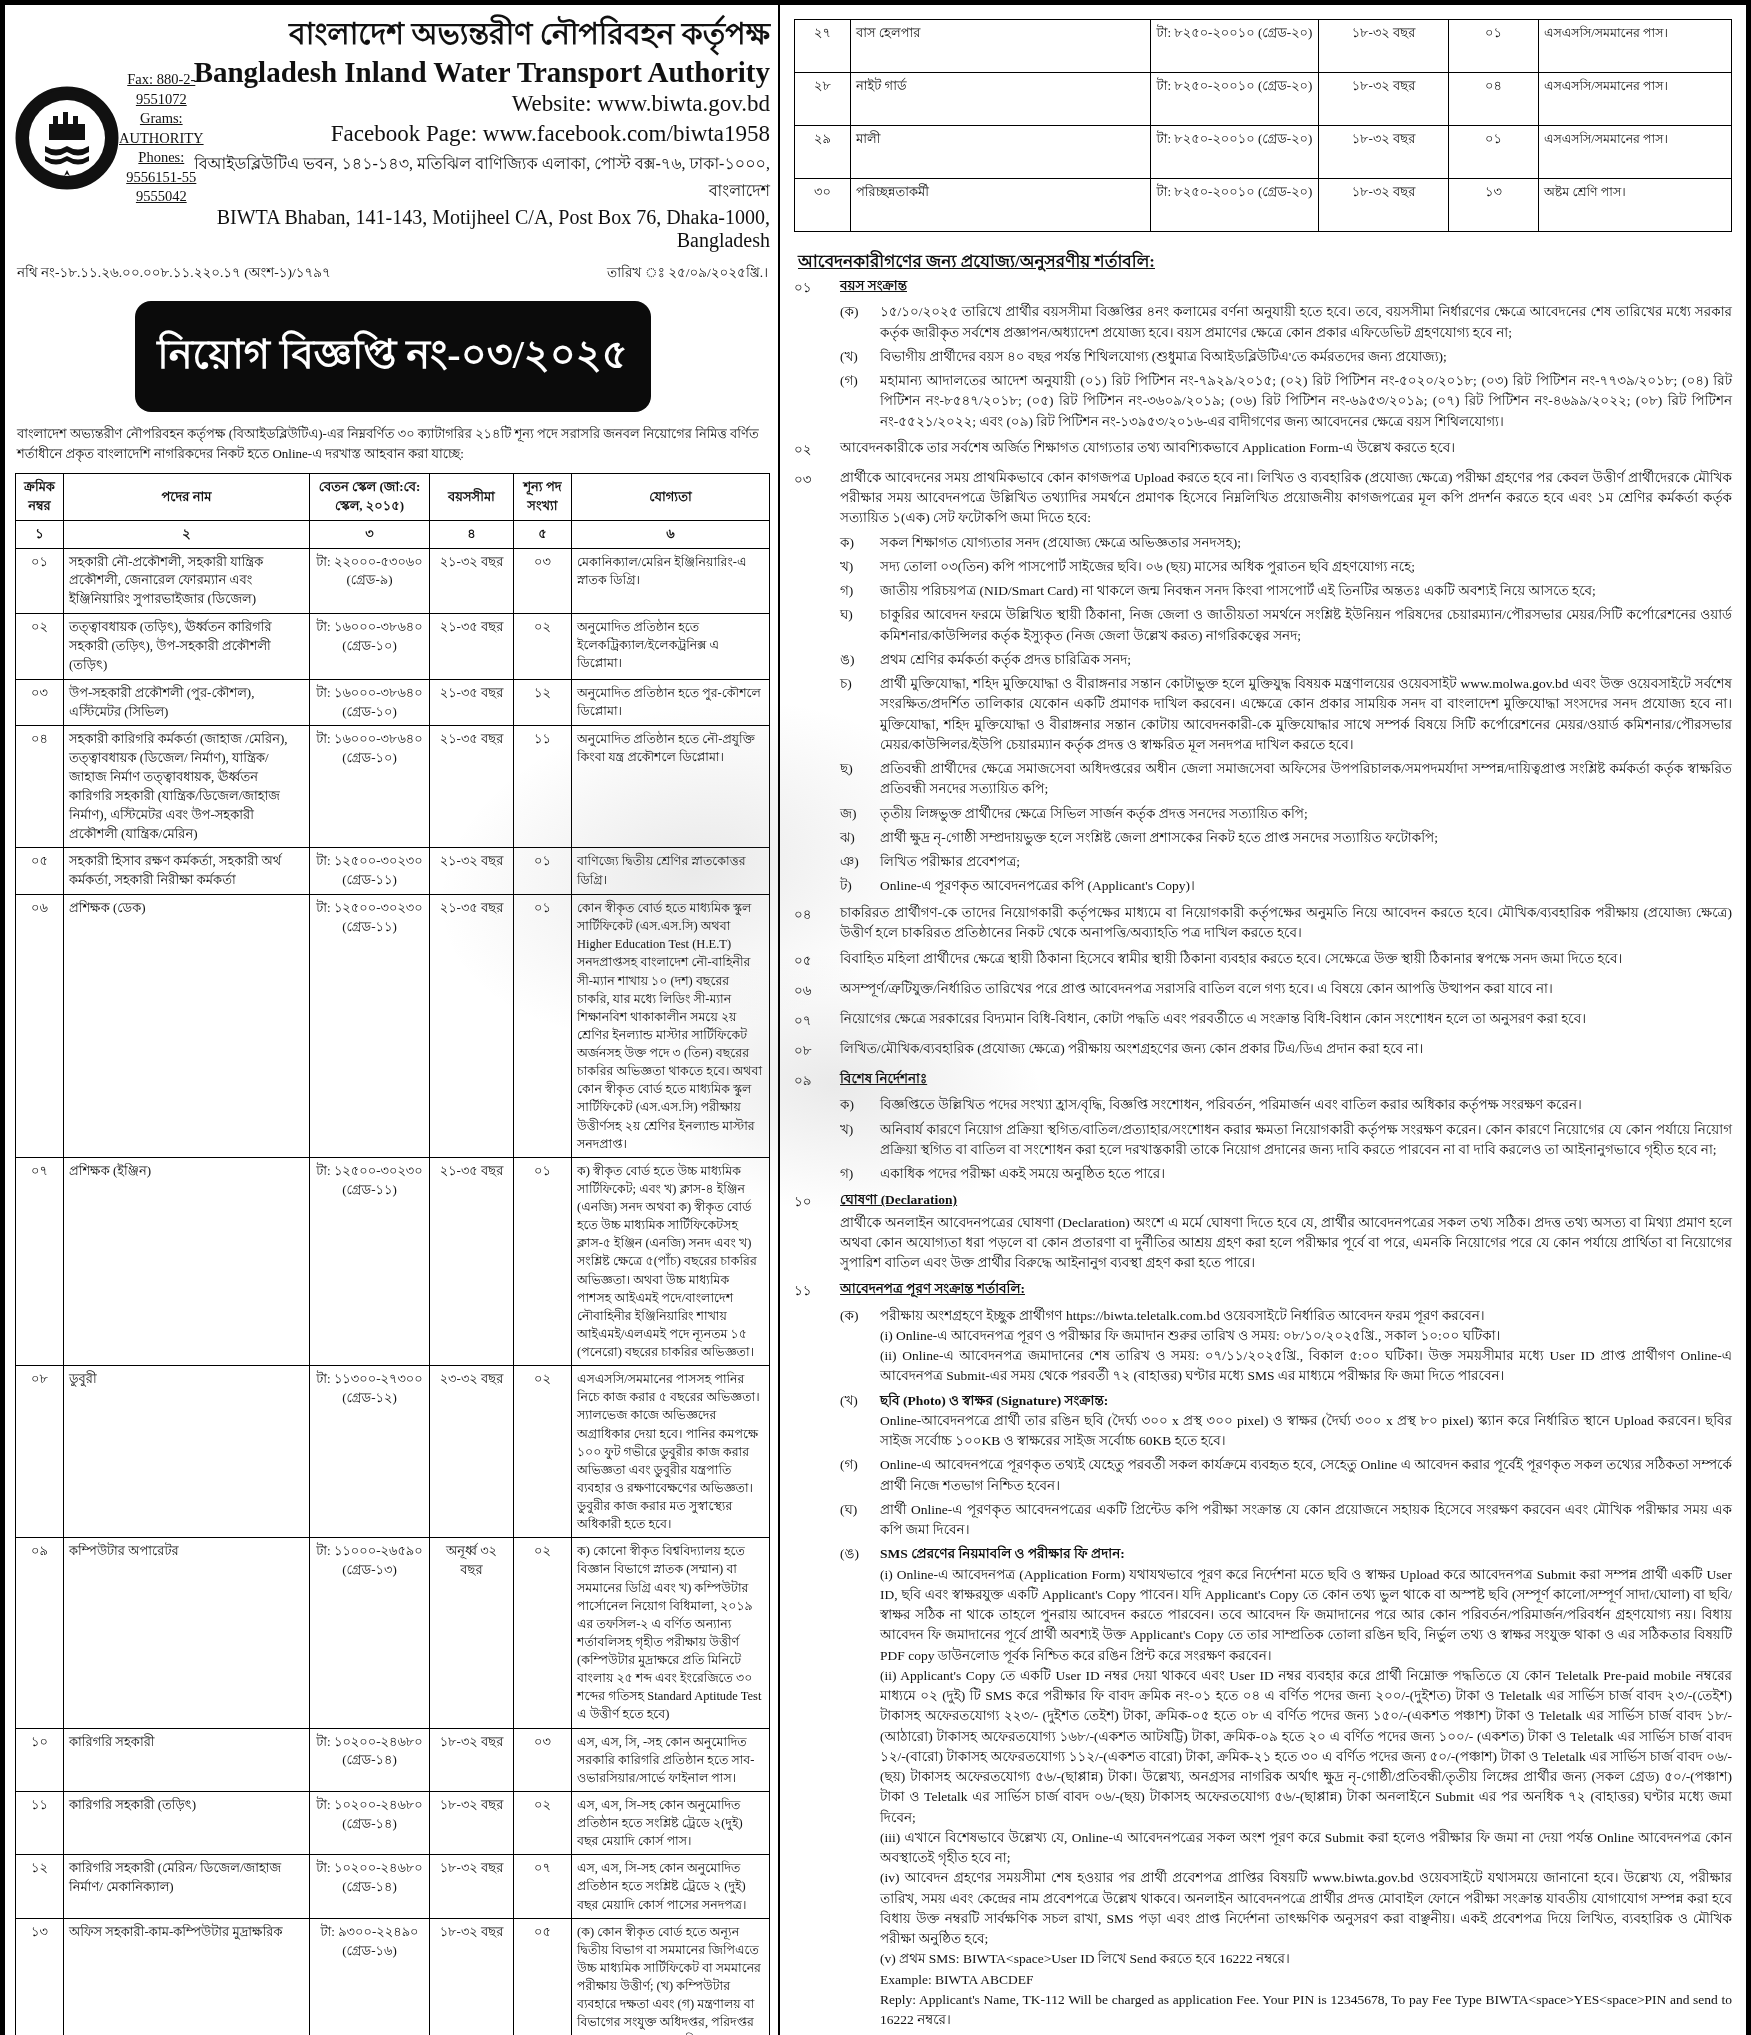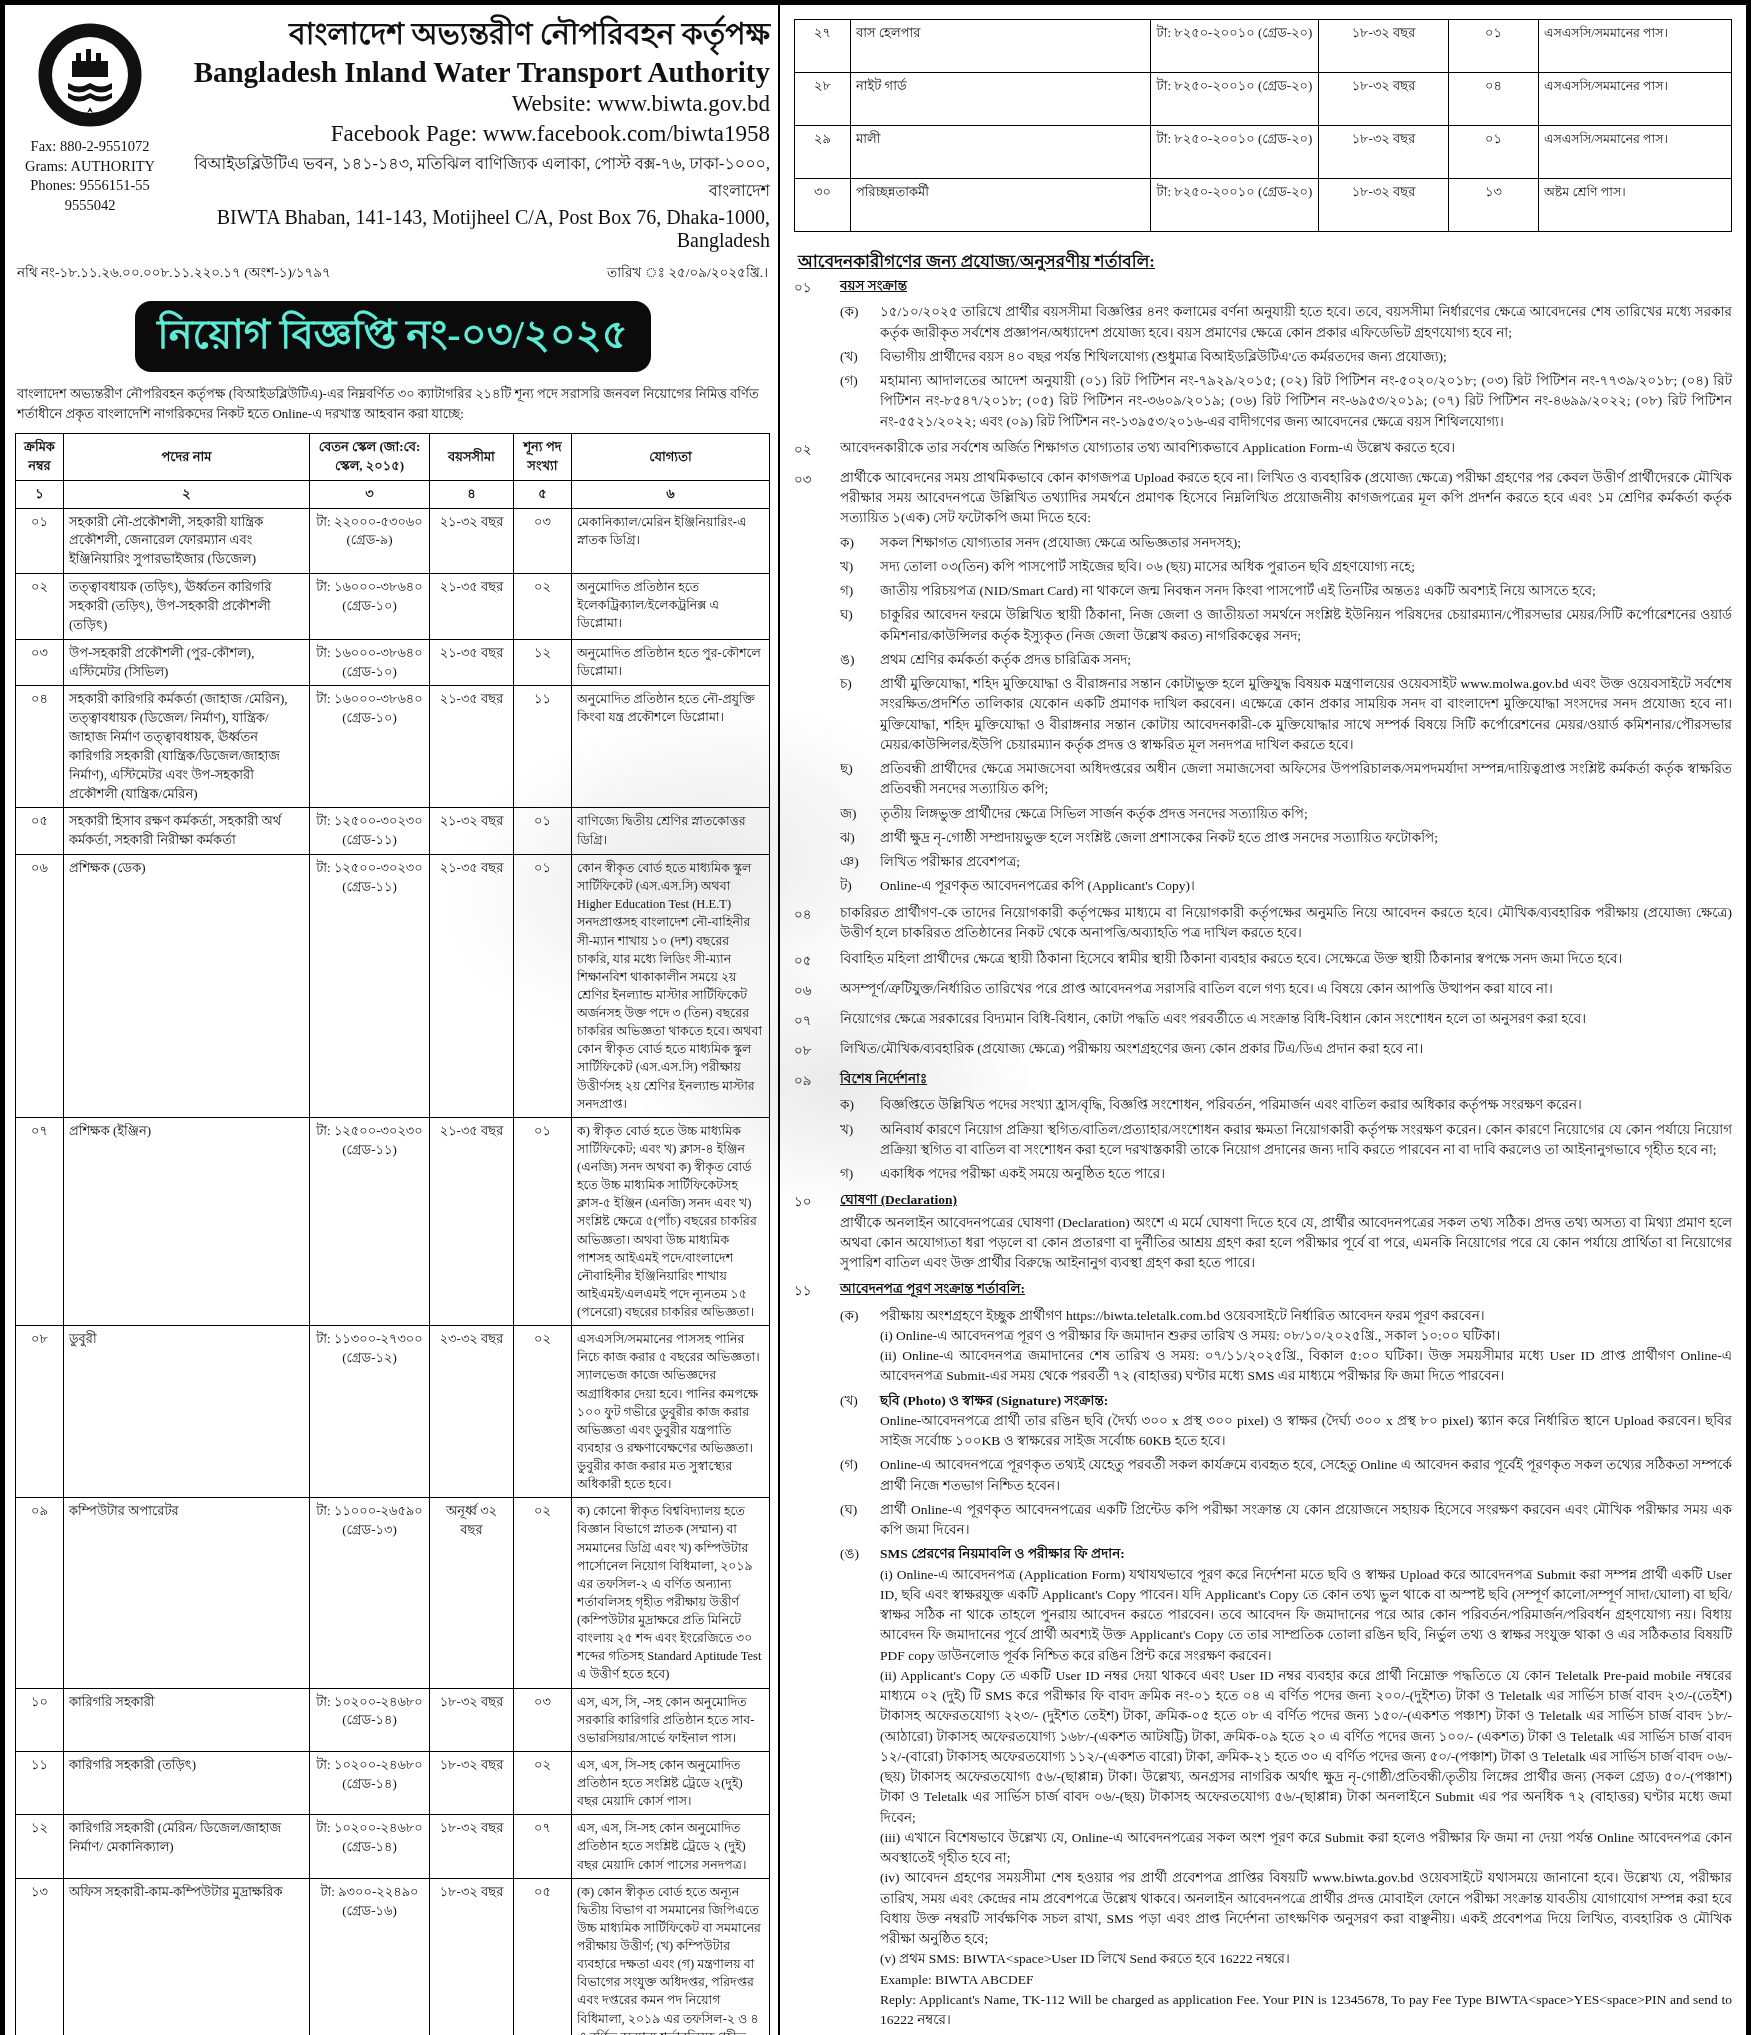--- a/index.html
+++ b/index.html
@@ -9,32 +9,32 @@
   
   .smudge{position:absolute;pointer-events:none;border-radius:50%;
           background:radial-gradient(closest-side,rgba(80,80,80,.12),rgba(80,80,80,0));}
   #smudge1{left:430px;top:700px;width:520px;height:330px;transform:rotate(-12deg);}
   #smudge2{left:620px;top:950px;width:420px;height:260px;transform:rotate(8deg);}
   
   .col-left{width:775px;box-sizing:border-box;border-right:2px solid #000;padding:10px 8px 14px 10px;}
   .col-right{flex:1;box-sizing:border-box;padding:10px 14px 12px 14px;display:flex;flex-direction:column;}
   
   .header{display:flex;gap:8px;}
-  .head-left{width:150px;display:flex;flex-direction:column;align-items:center;}
+  .head-left{width:150px;display:flex;flex-direction:row;align-items:center;text-decoration:underline;}
   .logo-wrap{width:104px;height:104px;margin-top:8px;}
   .contact{font-size:14.5px;text-align:center;line-height:1.35;margin-top:10px;}
   .head-center{flex:1;text-align:right;}
   .org-bn{font-size:30px;font-weight:bold;line-height:1.25;}
   .org-en{font-size:29px;font-weight:bold;line-height:1.2;margin-top:2px;}
   .site,.fb{font-size:23px;line-height:1.3;}
   .addr-bn{font-size:16px;margin-top:2px;}
   .addr-en{font-size:20px;margin-top:1px;}
   .ref-row{display:flex;justify-content:space-between;font-size:13.5px;margin:10px 2px 16px 2px;}
-  .title-badge{background:#0b0b0b;color:#5eead4;font-weight:bold;font-size:40px;text-align:center;
-               width:480px;margin:16px auto 12px auto;padding:2px 18px;border-radius:16px;}
+  .title-badge{background:#0b0b0b;color:#ffffff;font-weight:bold;font-size:40px;text-align:center;
+               width:480px;margin:16px auto 12px auto;padding:22px 18px;border-radius:16px;}
   .intro{font-size:13px;line-height:1.5;margin:4px 2px 10px 2px;}
   
   table{border-collapse:collapse;width:100%;}
   th,td{border:1.6px solid #000;padding:4px 5px;vertical-align:top;font-size:13px;line-height:1.45;}
   th{font-weight:bold;text-align:center;vertical-align:middle;}
   td.c{text-align:center;}
   .post-cell{text-align:left;}
   .qual-cell{font-size:12.5px;text-align:left;}
   #main-table col.sl{width:48px;} #main-table col.post{width:246px;} #main-table col.pay{width:120px;}
   #main-table col.age{width:84px;} #main-table col.vac{width:58px;}

